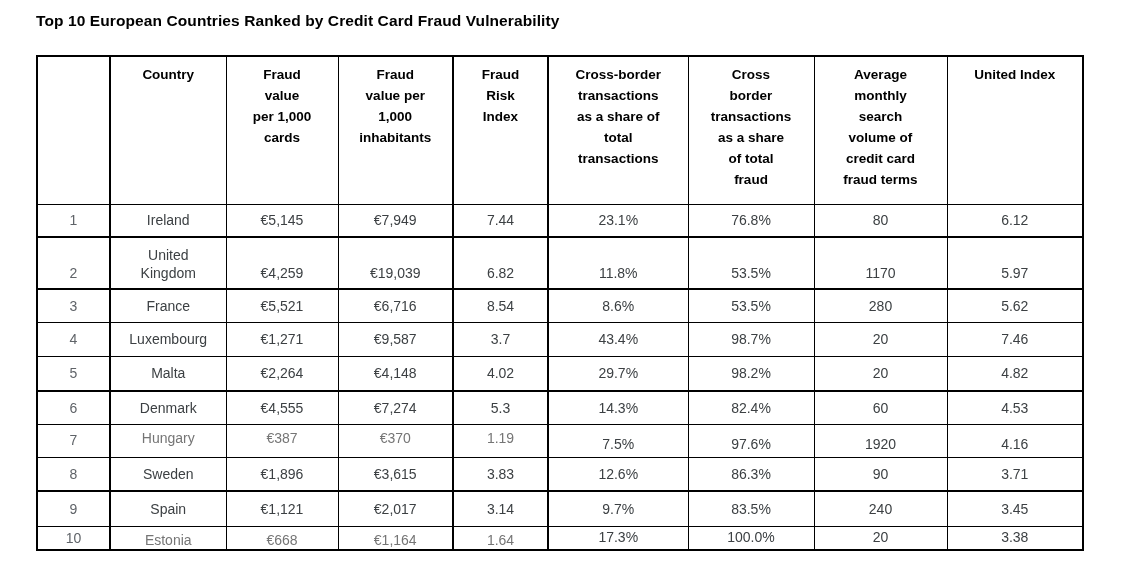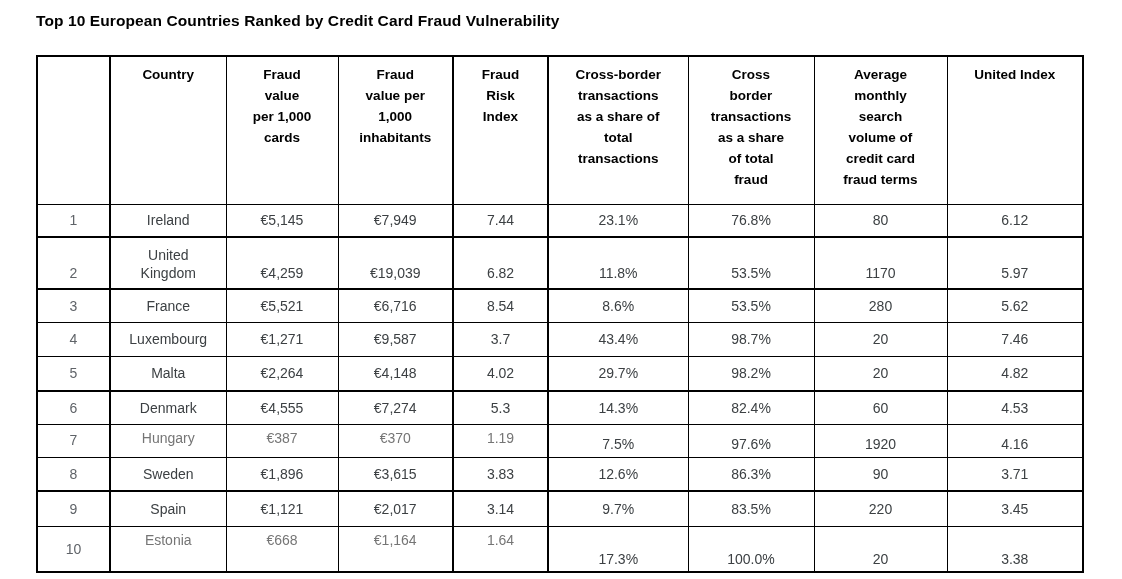--- a/index.html
+++ b/index.html
@@ -202,24 +202,24 @@
       <td>3.71</td>
     </tr>
     <tr style="height:35px">
       <td class="rank br2">9</td>
       <td>Spain</td>
       <td>€1,121</td>
       <td class="br2">€2,017</td>
       <td class="br2">3.14</td>
       <td>9.7%</td>
       <td>83.5%</td>
-      <td>220</td>
+      <td>240</td>
       <td>3.45</td>
     </tr>
-    <tr style="height:46px">
+    <tr style="height:24px">
       <td class="rank br2">10</td>
       <td class="vt lt">Estonia</td>
       <td class="vt lt">€668</td>
       <td class="vt lt br2">€1,164</td>
       <td class="vt lt br2">1.64</td>
       <td class="vb2">17.3%</td>
       <td class="vb2">100.0%</td>
       <td class="vb2">20</td>
       <td class="vb2">3.38</td>
     </tr>

